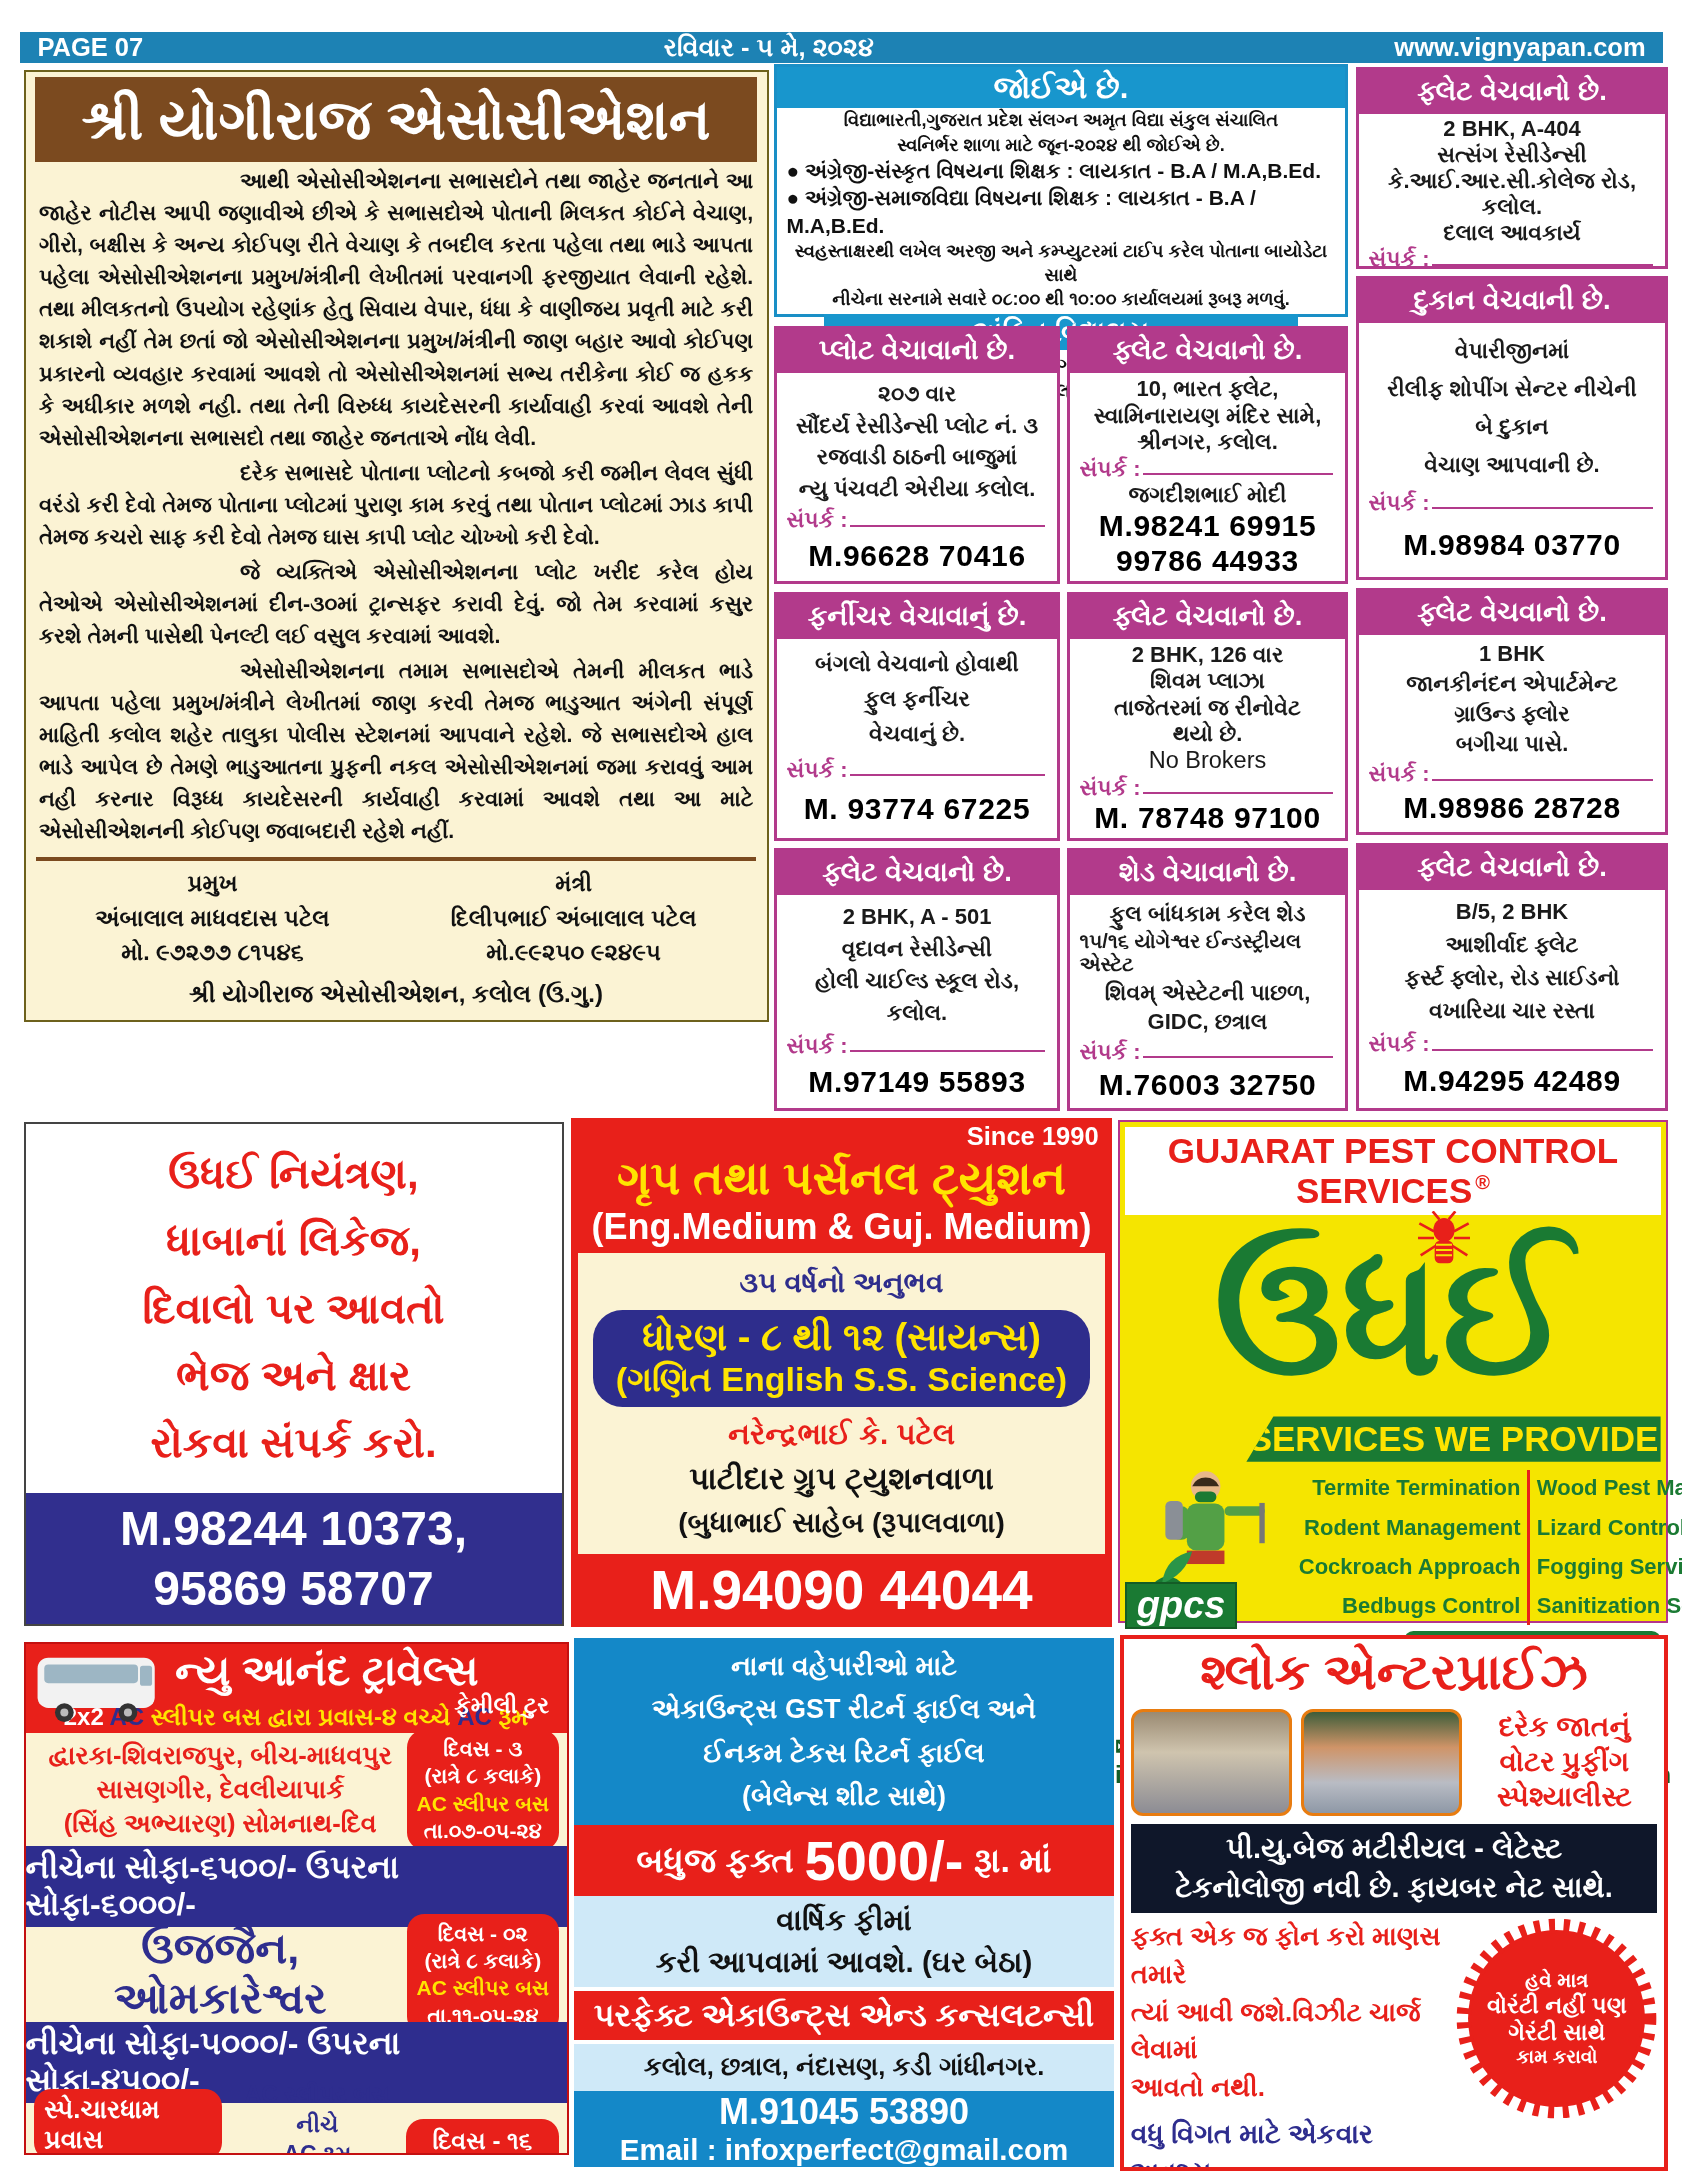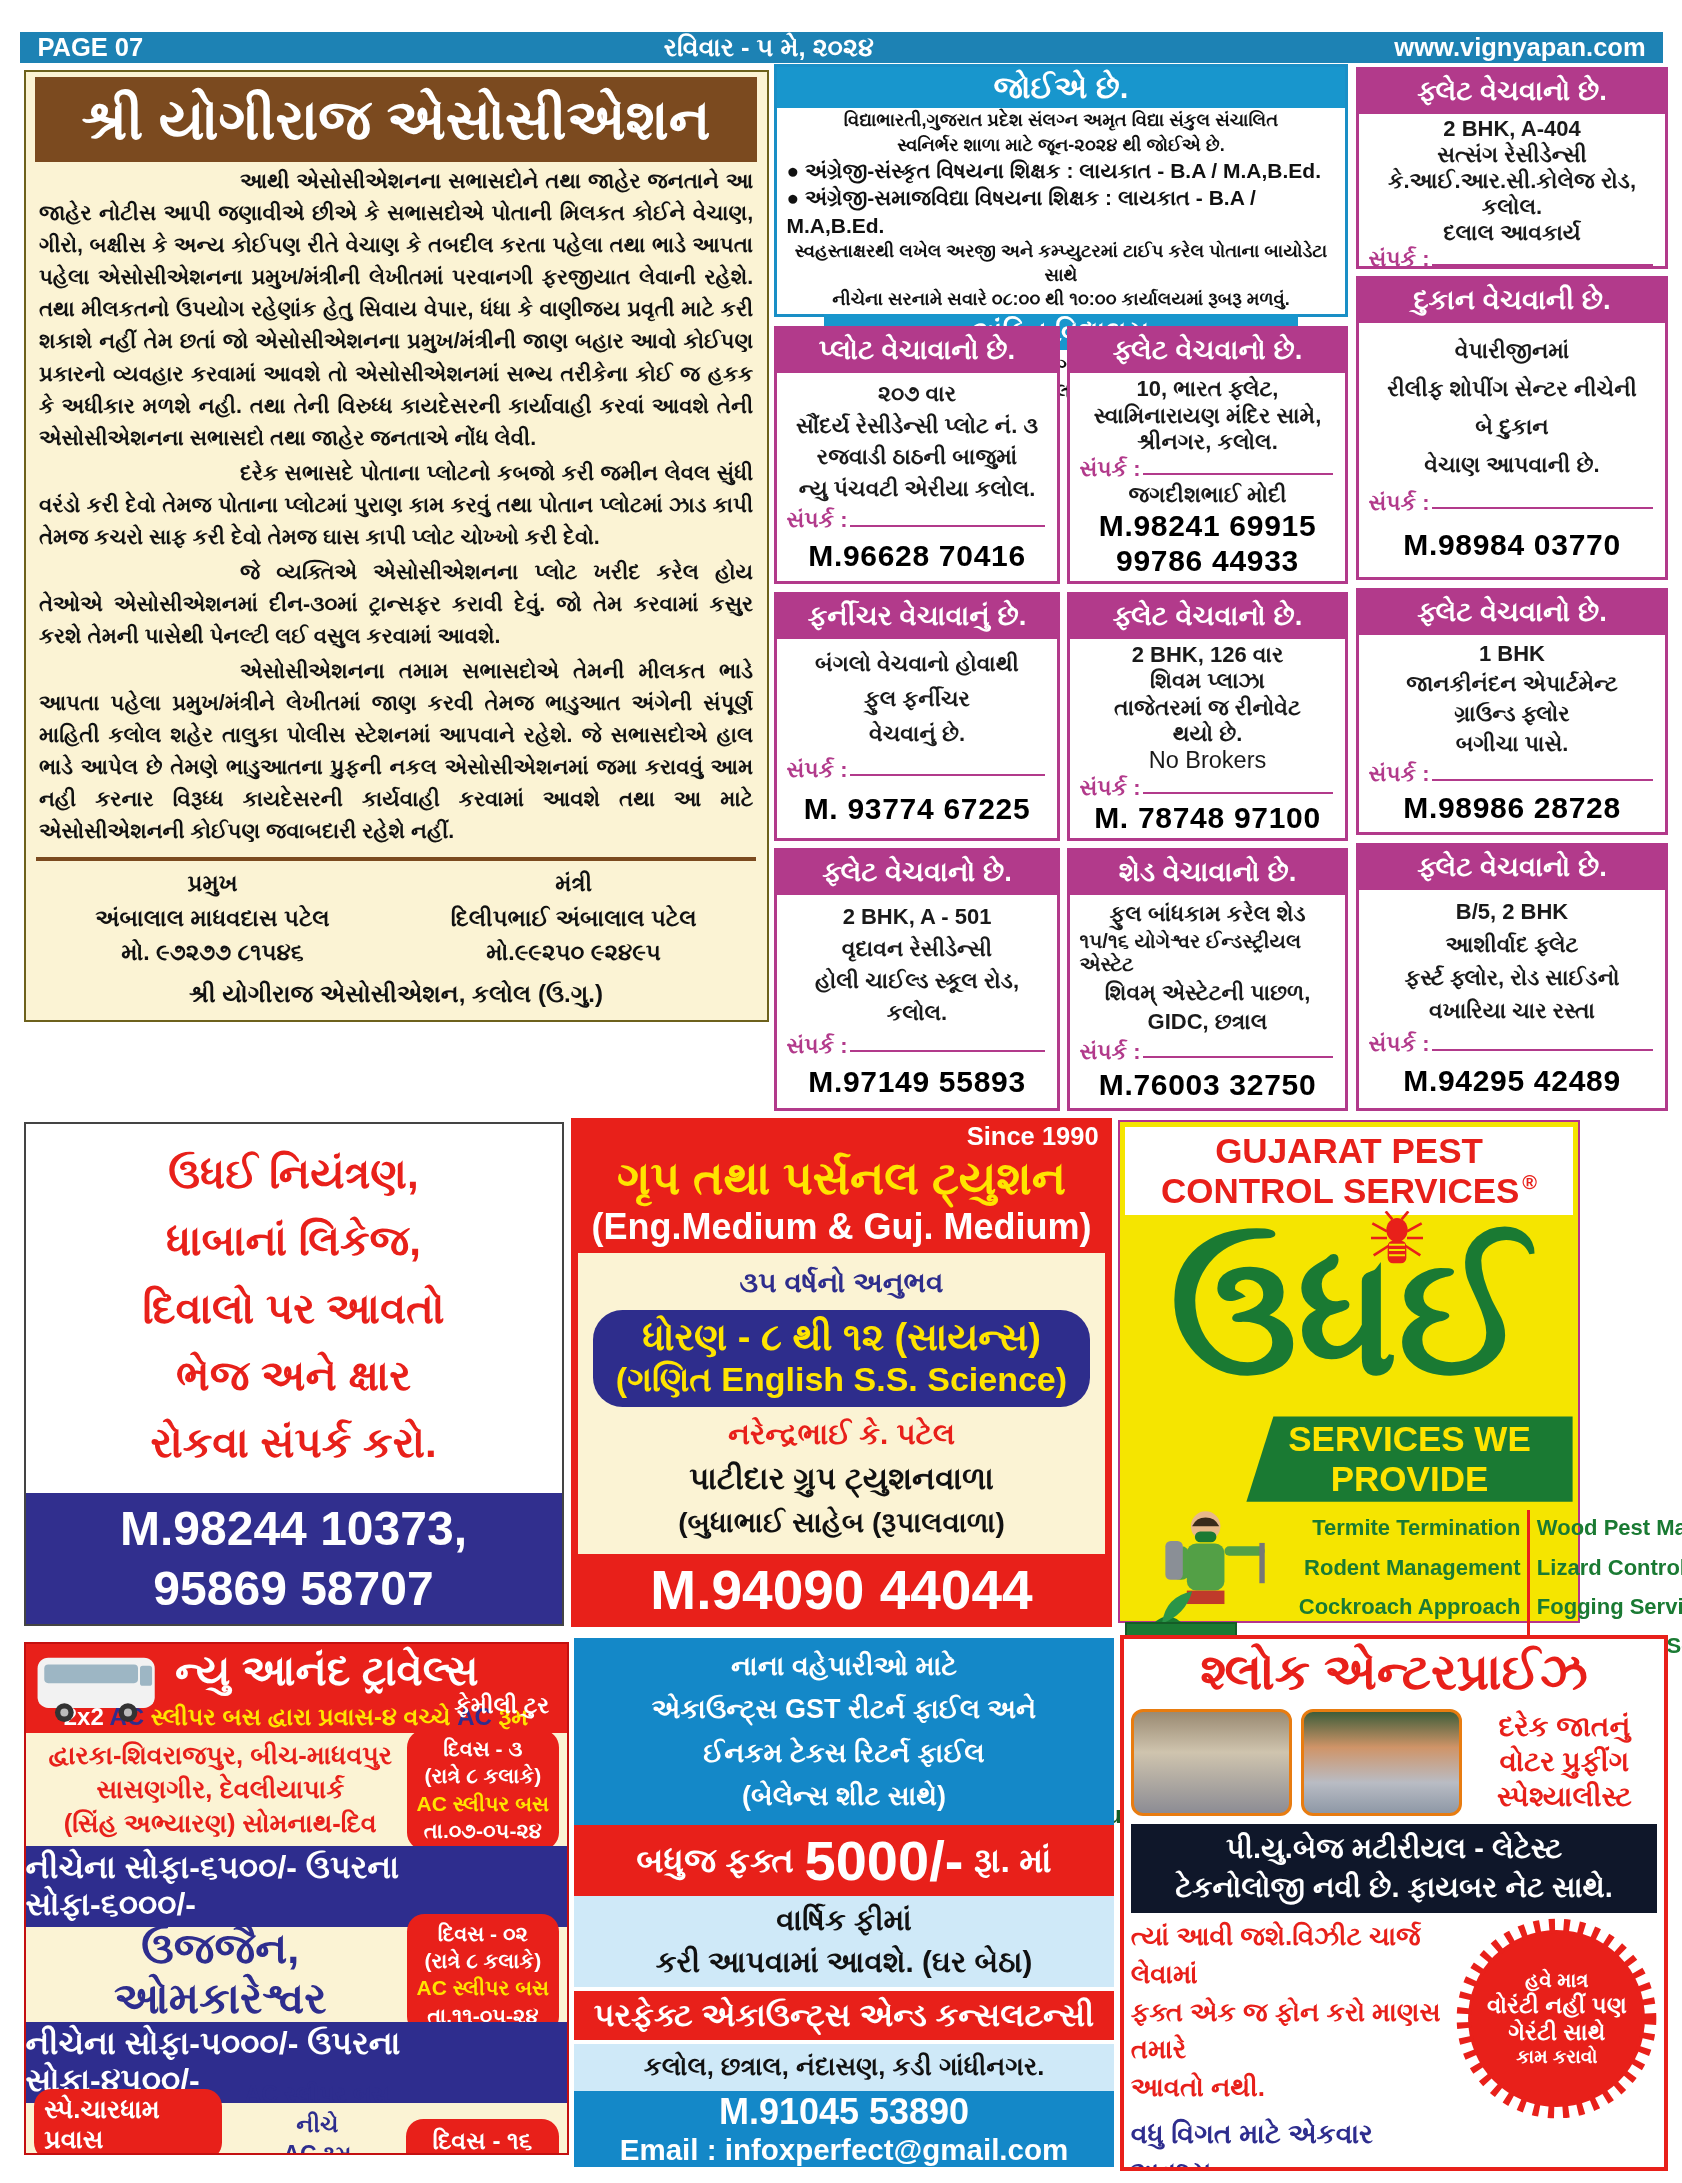--- a/index.html
+++ b/index.html
@@ -57,21 +57,21 @@
            justify-content:space-evenly;align-items:center;padding:4px 0;}
   .tu-exp{color:#2e2d8c;font-weight:bold;font-size:28px;}
   .tu-box{background:#2e2d8c;border-radius:29.5px;padding:6.7px 16px;text-align:center;width:88%;}
   .tu-std{color:#ffe400;font-weight:bold;font-size:38px;}
   .tu-sub{color:#ffe400;font-weight:bold;font-size:34px;}
   .tu-name{color:#e8201a;font-weight:bold;font-size:29.5px;}
   .tu-l1{color:#111;font-weight:bold;font-size:31px;}
   .tu-l2{color:#111;font-weight:bold;font-size:28px;}
   .tu-phone{color:#fff;font-weight:bold;font-size:55px;text-align:center;padding:4px 0 1.3px;}
   
-  .pest{left:1118px;top:1120px;width:462px;height:503px;background:#f5e500;border:2px solid #b5348c;
+  .pest{left:1118px;top:1120px;width:550px;height:503px;background:#f5e500;border:2px solid #b5348c;
         padding:5.4px;}
   .p-cob{background:#fff;text-align:center;padding:4px 0;}
   .p-co{color:#e8201a;font-weight:bold;font-size:35px;}
   .p-brand-wrap{position:relative;height:201px;text-align:center;}
   .p-brand{color:#1a7a33;font-weight:bold;font-size:168px;line-height:201px;}
   .p-termite{position:absolute;left:54%;top:-4px;}
   .p-swp{background:#1a7a33;color:#ffe400;font-weight:bold;font-size:35px;text-align:center;
          margin-left:121px;padding:2.7px 0;clip-path:polygon(27px 0,100% 0,100% 100%,0 100%);}
   .p-mid{display:flex;margin-top:4px;}
   .p-illus{width:168px;position:relative;}
@@ -537,22 +537,22 @@
       <div class="s-tag">સ્પેશ્યાલીસ્ટ</div>
     </div>
   </div>
   <div class="s-band">
     <div>પી.યુ.બેજ મટીરીયલ - લેટેસ્ટ</div>
     <div>ટેકનોલોજી નવી છે.  ફાયબર નેટ સાથે.</div>
   </div>
   <div class="s-main">
     <div class="s-paras">
       <div class="s-pr">
+        <div>ફક્ત એક જ ફોન કરો માણસ તમારે</div>
         <div>ત્યાં આવી જશે.વિઝીટ ચાર્જ લેવામાં</div>
-        <div>ફક્ત એક જ ફોન કરો માણસ તમારે</div>
         <div>આવતો નથી.</div>
       </div>
       <div class="s-pb">
         <div>વધુ વિગત માટે એકવાર અવશ્ય</div>
 
       </div>
     </div>
     <div class="s-star">
       <svg width="201" height="201" viewBox="0 0 300 300">
         <circle cx="150" cy="150" r="132" fill="#e8201a"></circle>

